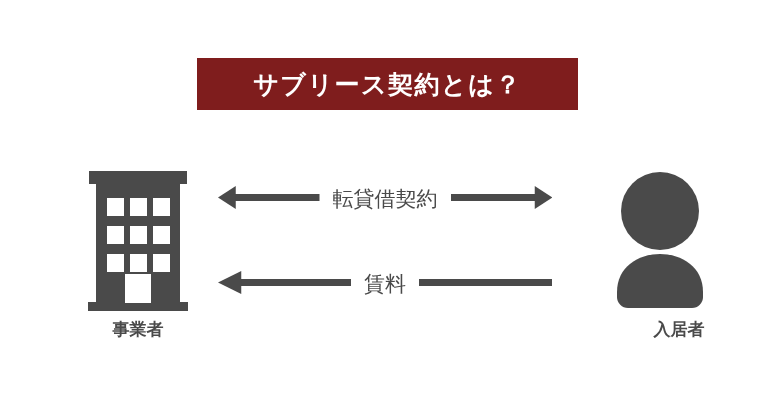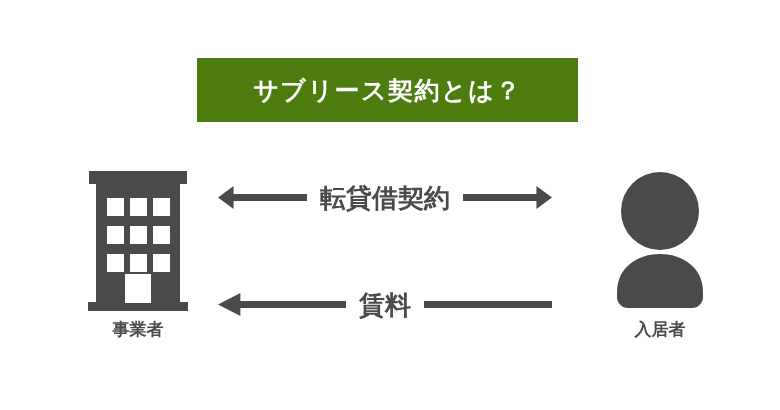--- a/index.html
+++ b/index.html
@@ -19,22 +19,22 @@
     height: 410px;
     background: #ffffff;
   }
 
   
   #title-banner {
     position: absolute;
     left: 197px;
     top: 58px;
     width: 381px;
-    height: 64px;
-    background: #4d7c0f;
+    height: 52px;
+    background: #7f1d1d;
     display: flex;
     align-items: center;
     justify-content: center;
   }
   #title-text {
     color: #ffffff;
     font-size: 25px;
     font-weight: bold;
     letter-spacing: 1.5px;
     line-height: 1;
@@ -78,45 +78,45 @@
     font-weight: bold;
     line-height: 1.42;
     white-space: nowrap;
   }
   #label-operator {
     left: 48px;
     top: 318px;
     width: 180px;
   }
   #label-tenant {
-    left: 575px;
+    left: 594px;
     top: 318px;
     width: 170px;
   }
   .entity-label .label-sub {
     display: block;
   }
 
   
   .relation-row {
     position: absolute;
     left: 218px;
     width: 334px;
     height: 34px;
     display: flex;
     align-items: center;
     justify-content: center;
   }
   #relation-sublease { top: 181px; }
-  #relation-rent { top: 288px; }
+  #relation-rent { top: 266px; }
 
   .relation-label {
     color: #4a4a4a;
-    font-size: 26px;
-    font-weight: bold;
+    font-size: 21px;
+    font-weight: normal;
     line-height: 1;
     white-space: nowrap;
     padding: 0 13px;
     flex: 0 0 auto;
   }
 
   .arrow-seg {
     flex: 1 1 auto;
     height: 34px;
     display: block;

